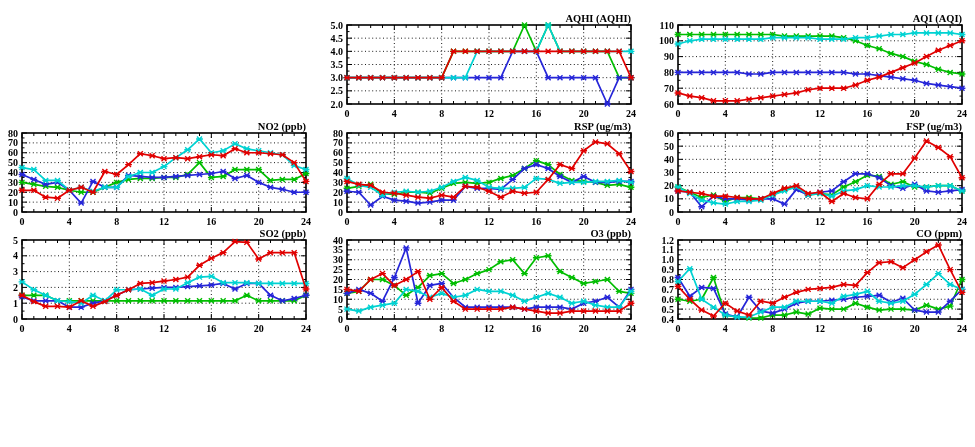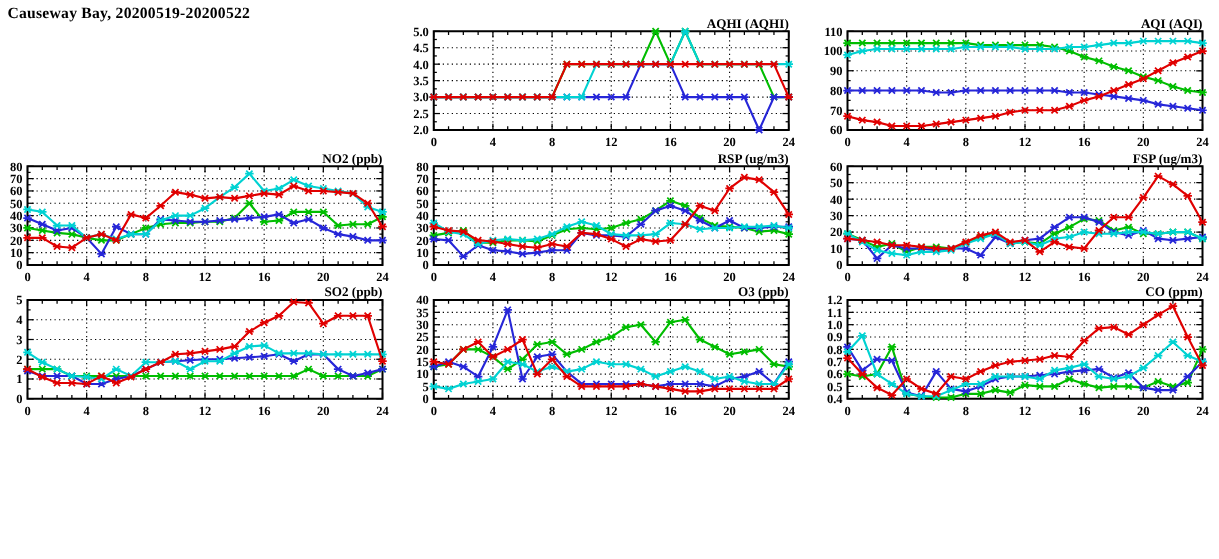--- a/index.html
+++ b/index.html
@@ -12,21 +12,20 @@
   svg.chart .border{fill:none;stroke:#000;stroke-width:1.6;}
   svg.chart .tick{stroke:#000;stroke-width:1;}
   svg.chart text{font-family:"Liberation Serif","DejaVu Serif",serif;font-weight:bold;fill:#000;}
   svg.chart .lbl{font-size:10px;}
   svg.chart .ctitle{font-size:10.5px;}
 </style>
 </head>
 <body>
 
 <div id="page">
-  <div class="main-title">Causeway Bay, 20200519-20200522</div>
 
   <svg class="chart" style="left:325px;top:12px">
       <line x1="22" x2="306" y1="78.83333333333333" y2="78.83333333333333" class="grid"></line>
       <line x1="22" x2="306" y1="65.66666666666667" y2="65.66666666666667" class="grid"></line>
       <line x1="22" x2="306" y1="52.5" y2="52.5" class="grid"></line>
       <line x1="22" x2="306" y1="39.333333333333336" y2="39.333333333333336" class="grid"></line>
       <line x1="22" x2="306" y1="26.166666666666657" y2="26.166666666666657" class="grid"></line>
       <line x1="69.33333333333333" x2="69.33333333333333" y1="13" y2="92" class="grid"></line>
       <line x1="116.66666666666666" x2="116.66666666666666" y1="13" y2="92" class="grid"></line>
       <line x1="164" x2="164" y1="13" y2="92" class="grid"></line>

